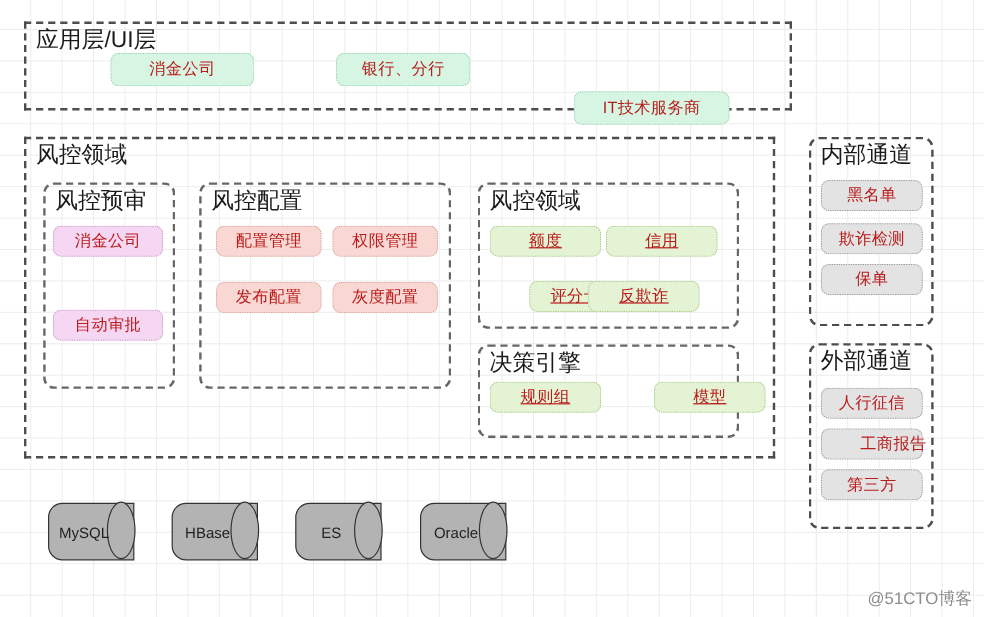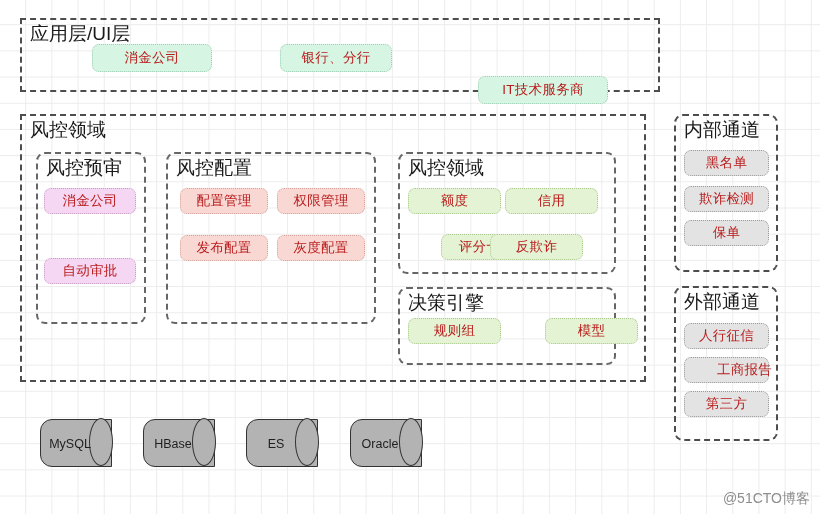--- a/index.html
+++ b/index.html
@@ -44,21 +44,21 @@
     box-sizing:border-box;
     border:1.5px dotted #9a9a9a;
     border-radius:7px;
     display:flex;align-items:center;justify-content:center;
     font-size:13.5px;
     color:#b91c1c;
     white-space:nowrap;
     letter-spacing:0.3px;
   }
   .tag.mint{background:#d6f5e3;border-color:#9ccfb4;}
-  .tag.lime{background:#e3f3d3;border-color:#a9c98c;}
+  .tag.lime{background:#e3f3d3;border-color:#a9c98c;text-decoration:underline;}
   .tag.magenta{background:#f6d7f3;border-color:#c79bc4;}
   .tag.salmon{background:#f9d8d4;border-color:#d5a39c;}
   .tag.gray{background:#e3e3e3;border-color:#9a9a9a;}
 
   
   .cyl{
     position:absolute;
     box-sizing:border-box;
     width:72px;height:48px;
     background:#b3b3b3;

